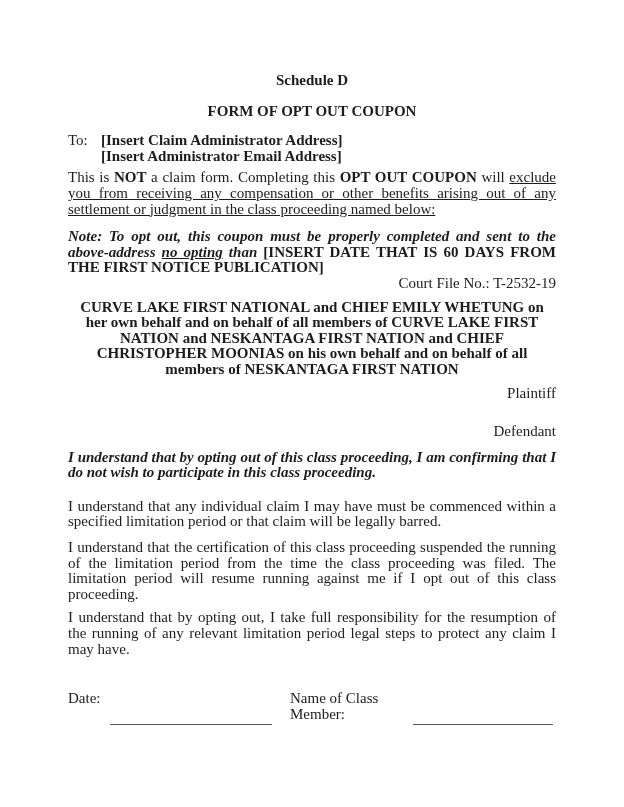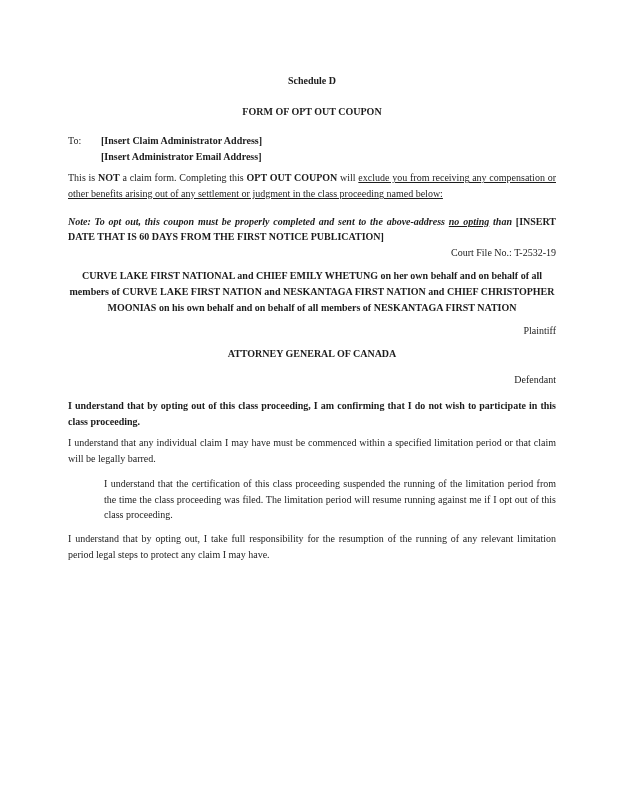--- a/index.html
+++ b/index.html
@@ -7,21 +7,21 @@
     --bg:#ffffff;
     --line:#565656;
   }
   html,body{margin:0;padding:0;background:#e8e8e8;}
   .page{
     position:relative;
     width:624px;height:807px;
     background:var(--bg);
     color:var(--text);
     font-family:"Liberation Serif","DejaVu Serif",serif;
-    font-size:10px;
+    font-size:15px;
     line-height:15.6px;
     overflow:hidden;
     margin:0 auto;
   }
   .content{
     position:absolute;
     left:68px;top:0;
     width:488px;
     padding-top:73px;
   }
@@ -35,27 +35,27 @@
 
   .mb-schedule{margin-bottom:15px;}
   .mb-title{margin-bottom:14px;}
   .to-block{display:flex;margin-bottom:6px;}
   .to-label{width:33px;flex:0 0 33px;}
   .to-addresses{display:block;}
   .addr-line{display:block;}
   .mb-intro{margin-bottom:12px;}
   .mb-court{margin-bottom:8px;}
   .mb-party{margin-bottom:8px;}
-  .mb-plaintiff{margin-bottom:7px;}
+  .mb-plaintiff{margin-bottom:23px;}
   .mb-and{margin-bottom:8px;}
   .mb-attorney{margin-bottom:11px;}
   .mb-defendant{margin-bottom:10px;}
-  .mb-confirm{margin-bottom:6px;}
+  .mb-confirm{margin-bottom:18px;font-style:italic;}
   .mb-p2{margin-bottom:10px;}
-  .mb-p3{margin-bottom:8px;margin-left:36px;}
+  .mb-p3{margin-bottom:8px;}
   .mb-p4{margin-bottom:34px;}
 
   .signature-block{
     position:relative;
     height:56px;
   }
   .sig-date-label{position:absolute;left:0;top:0;}
   .sig-date-line{
     position:absolute;left:42px;top:33px;width:162px;height:0;
     border-bottom:1.2px solid var(--line);
@@ -88,27 +88,35 @@
 
     <p class="justify bold"><span class="italic">Note: To opt out, this coupon must be properly completed and sent to the above-address </span><span class="italic underline">no opting</span><span class="italic"> than </span><span>[INSERT DATE THAT IS 60 DAYS FROM THE FIRST NOTICE PUBLICATION]</span></p>
 
     <p class="right mb-court">Court File No.: T-2532-19</p>
 
     <p class="center bold mb-party">CURVE LAKE FIRST NATIONAL and CHIEF EMILY WHETUNG on her own behalf and on behalf of all members of CURVE LAKE FIRST NATION and NESKANTAGA FIRST NATION and CHIEF CHRISTOPHER MOONIAS on his own behalf and on behalf of all members of NESKANTAGA FIRST NATION</p>
 
     <p class="right mb-plaintiff">Plaintiff</p>
 
 
-    <p class="center bold mb-attorney">ATTORNEY GENERAL OF CANADA</p>
 
     <p class="right mb-defendant">Defendant</p>
 
     <p class="justify bold mb-confirm">I understand that by opting out of this class proceeding, I am confirming that I do not wish to participate in this class proceeding.</p>
 
     <p class="justify mb-p2">I understand that any individual claim I may have must be commenced within a specified limitation period or that claim will be legally barred.</p>
 
     <p class="justify mb-p3">I understand that the certification of this class proceeding suspended the running of the limitation period from the time the class proceeding was filed. The limitation period will resume running against me if I opt out of this class proceeding.</p>
 
     <p class="justify mb-p4">I understand that by opting out, I take full responsibility for the resumption of the running of any relevant limitation period legal steps to protect any claim I may have.</p>
 
+    <div class="signature-block">
+      <span class="sig-date-label">Date:</span>
+      <span class="sig-date-line"></span>
+      <span class="sig-name-label">
+        <span class="addr-line">Name of Class</span>
+        <span class="addr-line">Member:</span>
+      </span>
+      <span class="sig-name-line"></span>
+    </div>
 
   </div>
 </div>
 
 </body></html>

